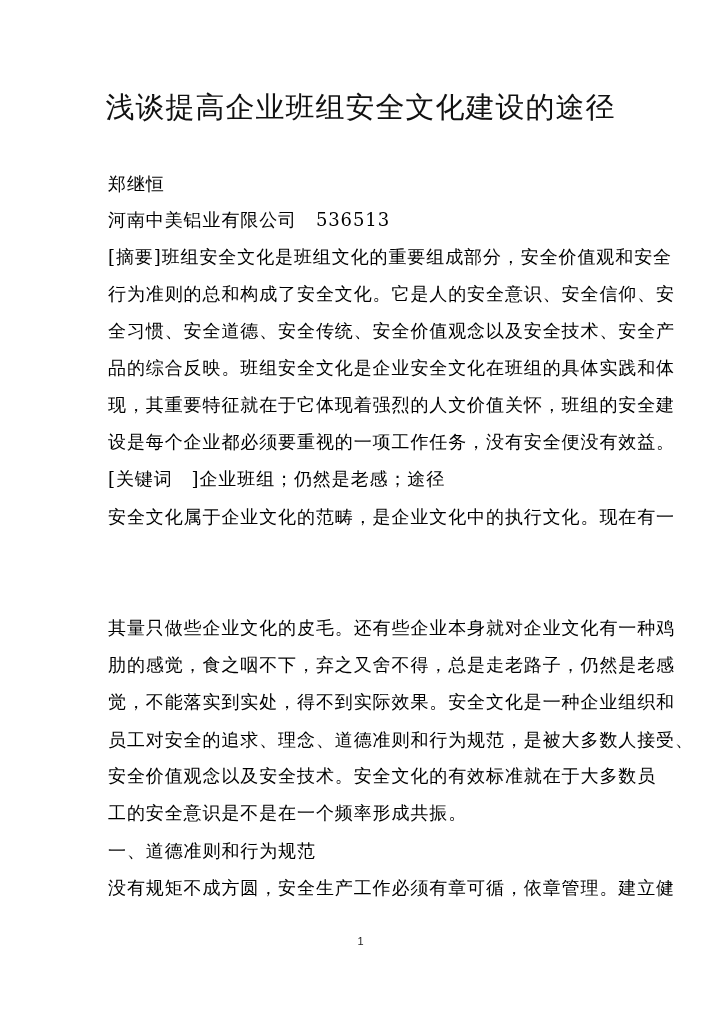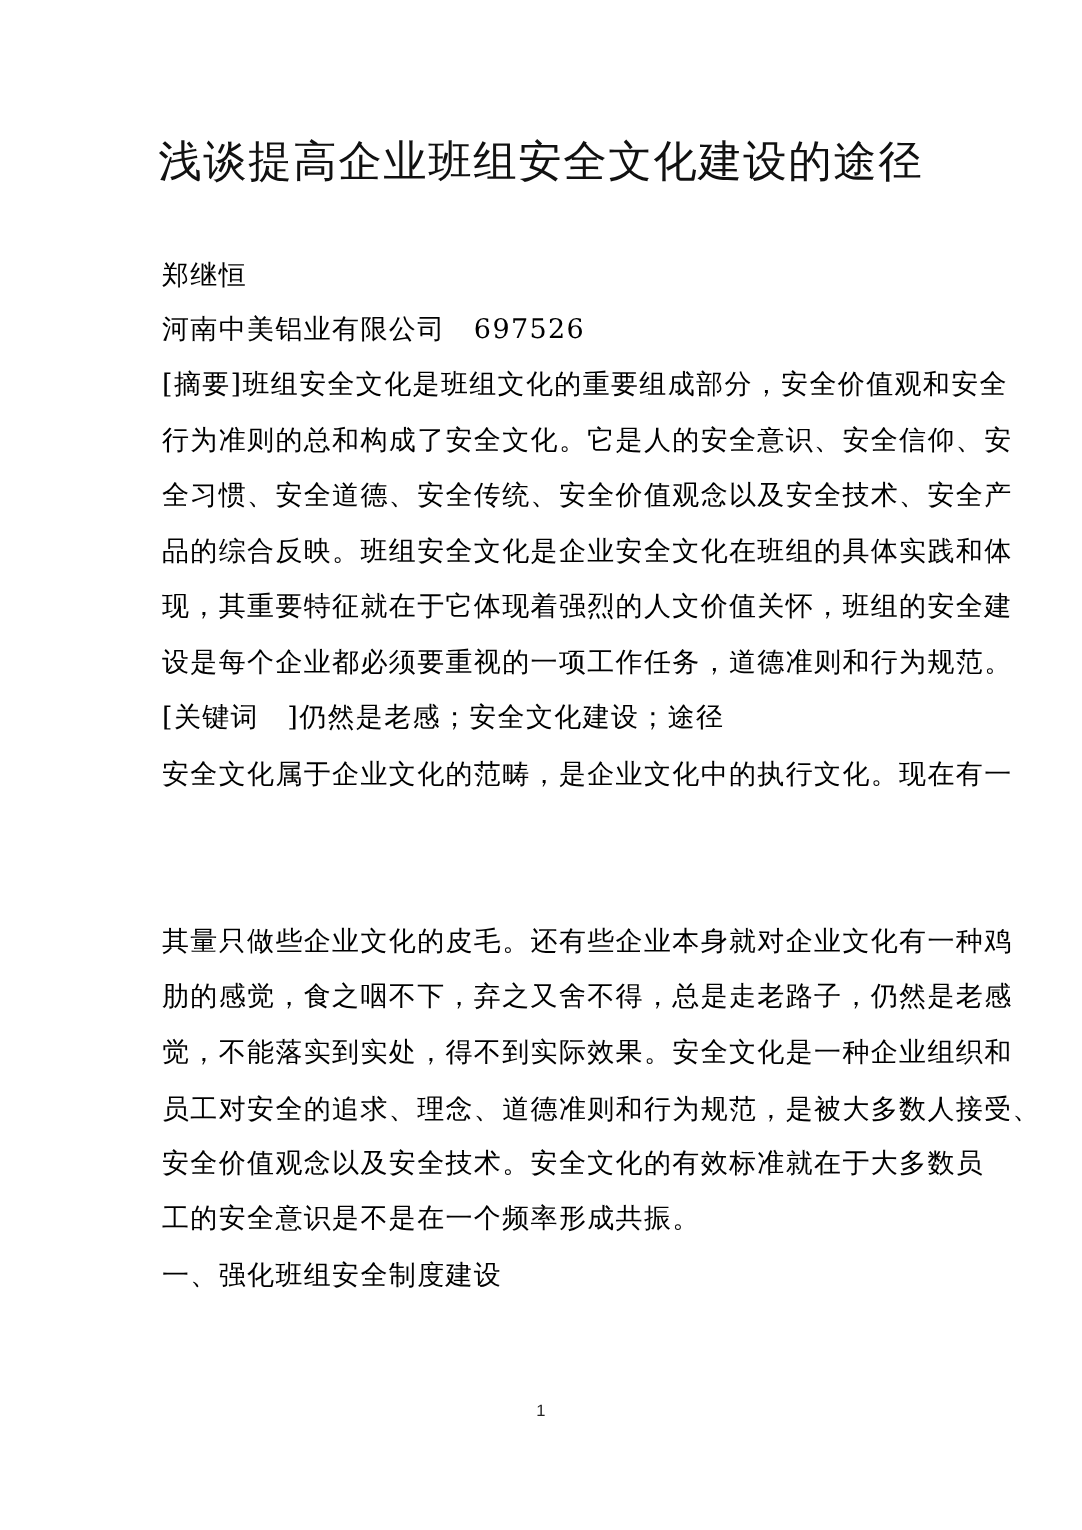--- a/index.html
+++ b/index.html
@@ -13,32 +13,33 @@
     .pagenum { position: absolute; left: 0; top: 935px; width: 721px; text-align: center;
                font-size: 11px; font-family: "Liberation Sans", sans-serif; color: #222; }
   </style>
 </head>
 <body>
 
 <div class="page">
   <div class="title">浅谈提高企业班组安全文化建设的途径</div>
 
   <div class="line" style="top:172px">郑继恒</div>
-  <div class="line" style="top:208px">河南中美铝业有限公司　697526</div>
+  <div class="line" style="top:208px">河南中美铝业有限公司　536513</div>
 
   <div class="line" style="top:245px">[摘要]班组安全文化是班组文化的重要组成部分，安全价值观和安全</div>
   <div class="line" style="top:282px">行为准则的总和构成了安全文化。它是人的安全意识、安全信仰、安</div>
   <div class="line" style="top:319px">全习惯、安全道德、安全传统、安全价值观念以及安全技术、安全产</div>
   <div class="line" style="top:356px">品的综合反映。班组安全文化是企业安全文化在班组的具体实践和体</div>
   <div class="line" style="top:393px">现，其重要特征就在于它体现着强烈的人文价值关怀，班组的安全建</div>
-  <div class="line" style="top:430px">设是每个企业都必须要重视的一项工作任务，道德准则和行为规范。</div>
-  <div class="line" style="top:467px">[关键词　]仍然是老感；安全文化建设；途径</div>
+  <div class="line" style="top:430px">设是每个企业都必须要重视的一项工作任务，没有安全便没有效益。</div>
+  <div class="line" style="top:467px">[关键词　]企业班组；仍然是老感；途径</div>
   <div class="line" style="top:505px">安全文化属于企业文化的范畴，是企业文化中的执行文化。现在有一</div>
   <div class="line" style="top:616px">其量只做些企业文化的皮毛。还有些企业本身就对企业文化有一种鸡</div>
   <div class="line" style="top:653px">肋的感觉，食之咽不下，弃之又舍不得，总是走老路子，仍然是老感</div>
   <div class="line" style="top:690px">觉，不能落实到实处，得不到实际效果。安全文化是一种企业组织和</div>
   <div class="line" style="top:728px">员工对安全的追求、理念、道德准则和行为规范，是被大多数人接受、</div>
   <div class="line" style="top:764px">安全价值观念以及安全技术。安全文化的有效标准就在于大多数员</div>
   <div class="line" style="top:801px">工的安全意识是不是在一个频率形成共振。</div>
-  <div class="line" style="top:839px">一、强化班组安全制度建设</div>
+  <div class="line" style="top:839px">一、道德准则和行为规范</div>
+  <div class="line" style="top:876px">没有规矩不成方圆，安全生产工作必须有章可循，依章管理。建立健</div>
 
   <div class="pagenum">1</div>
 </div>
 
 </body></html>

